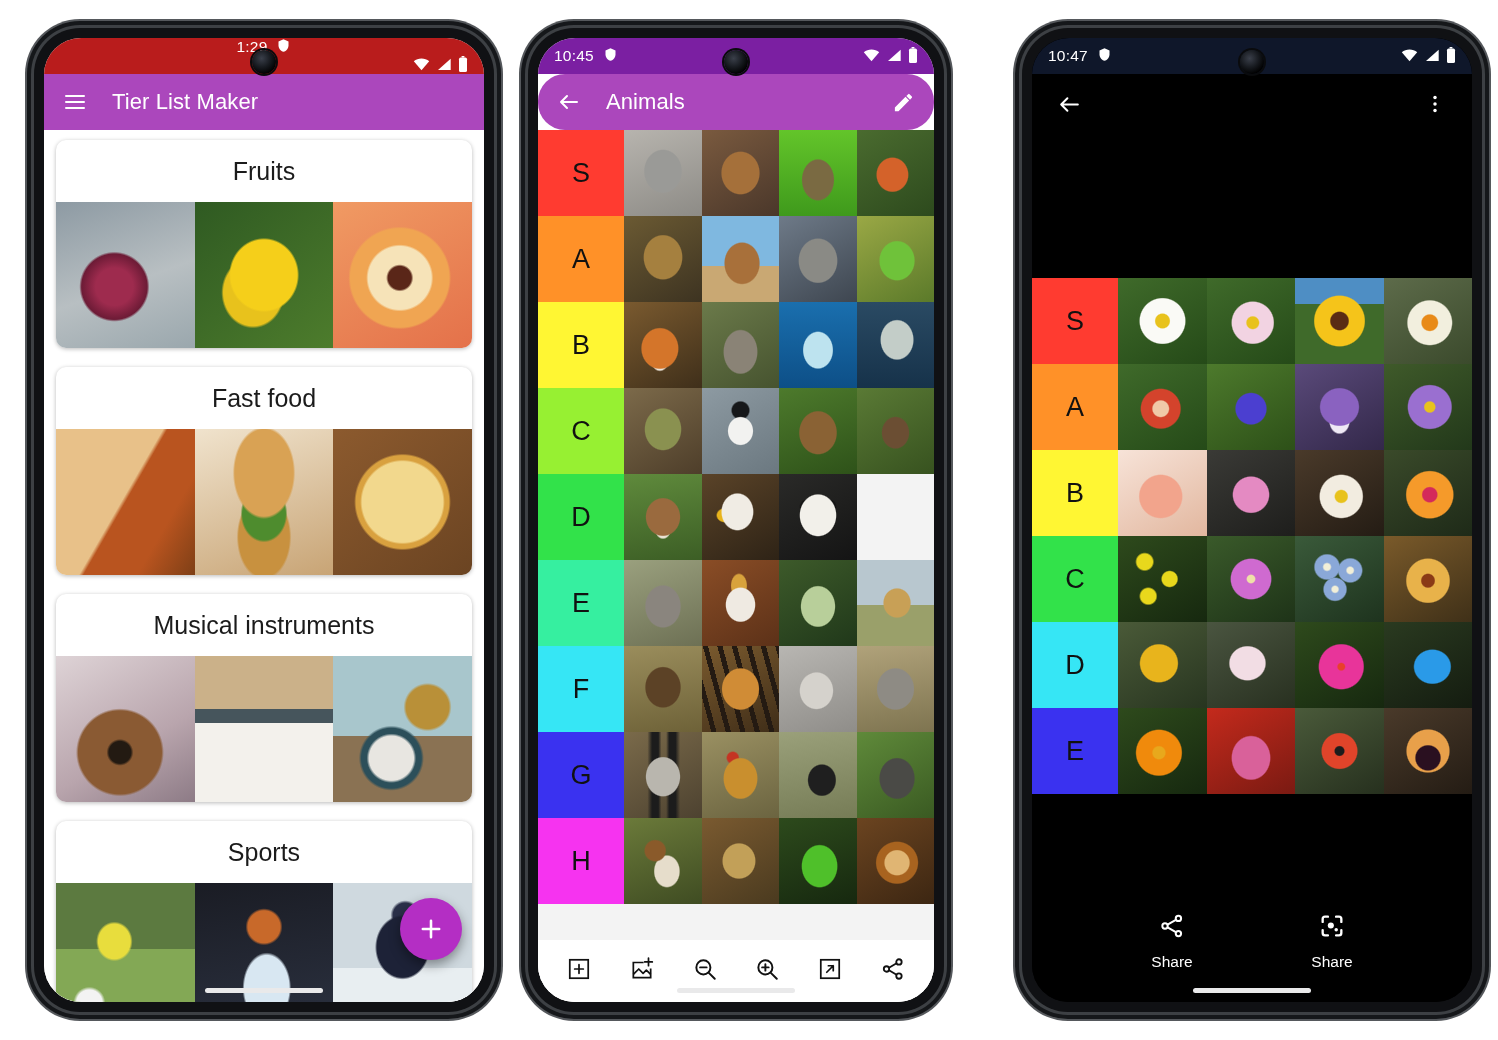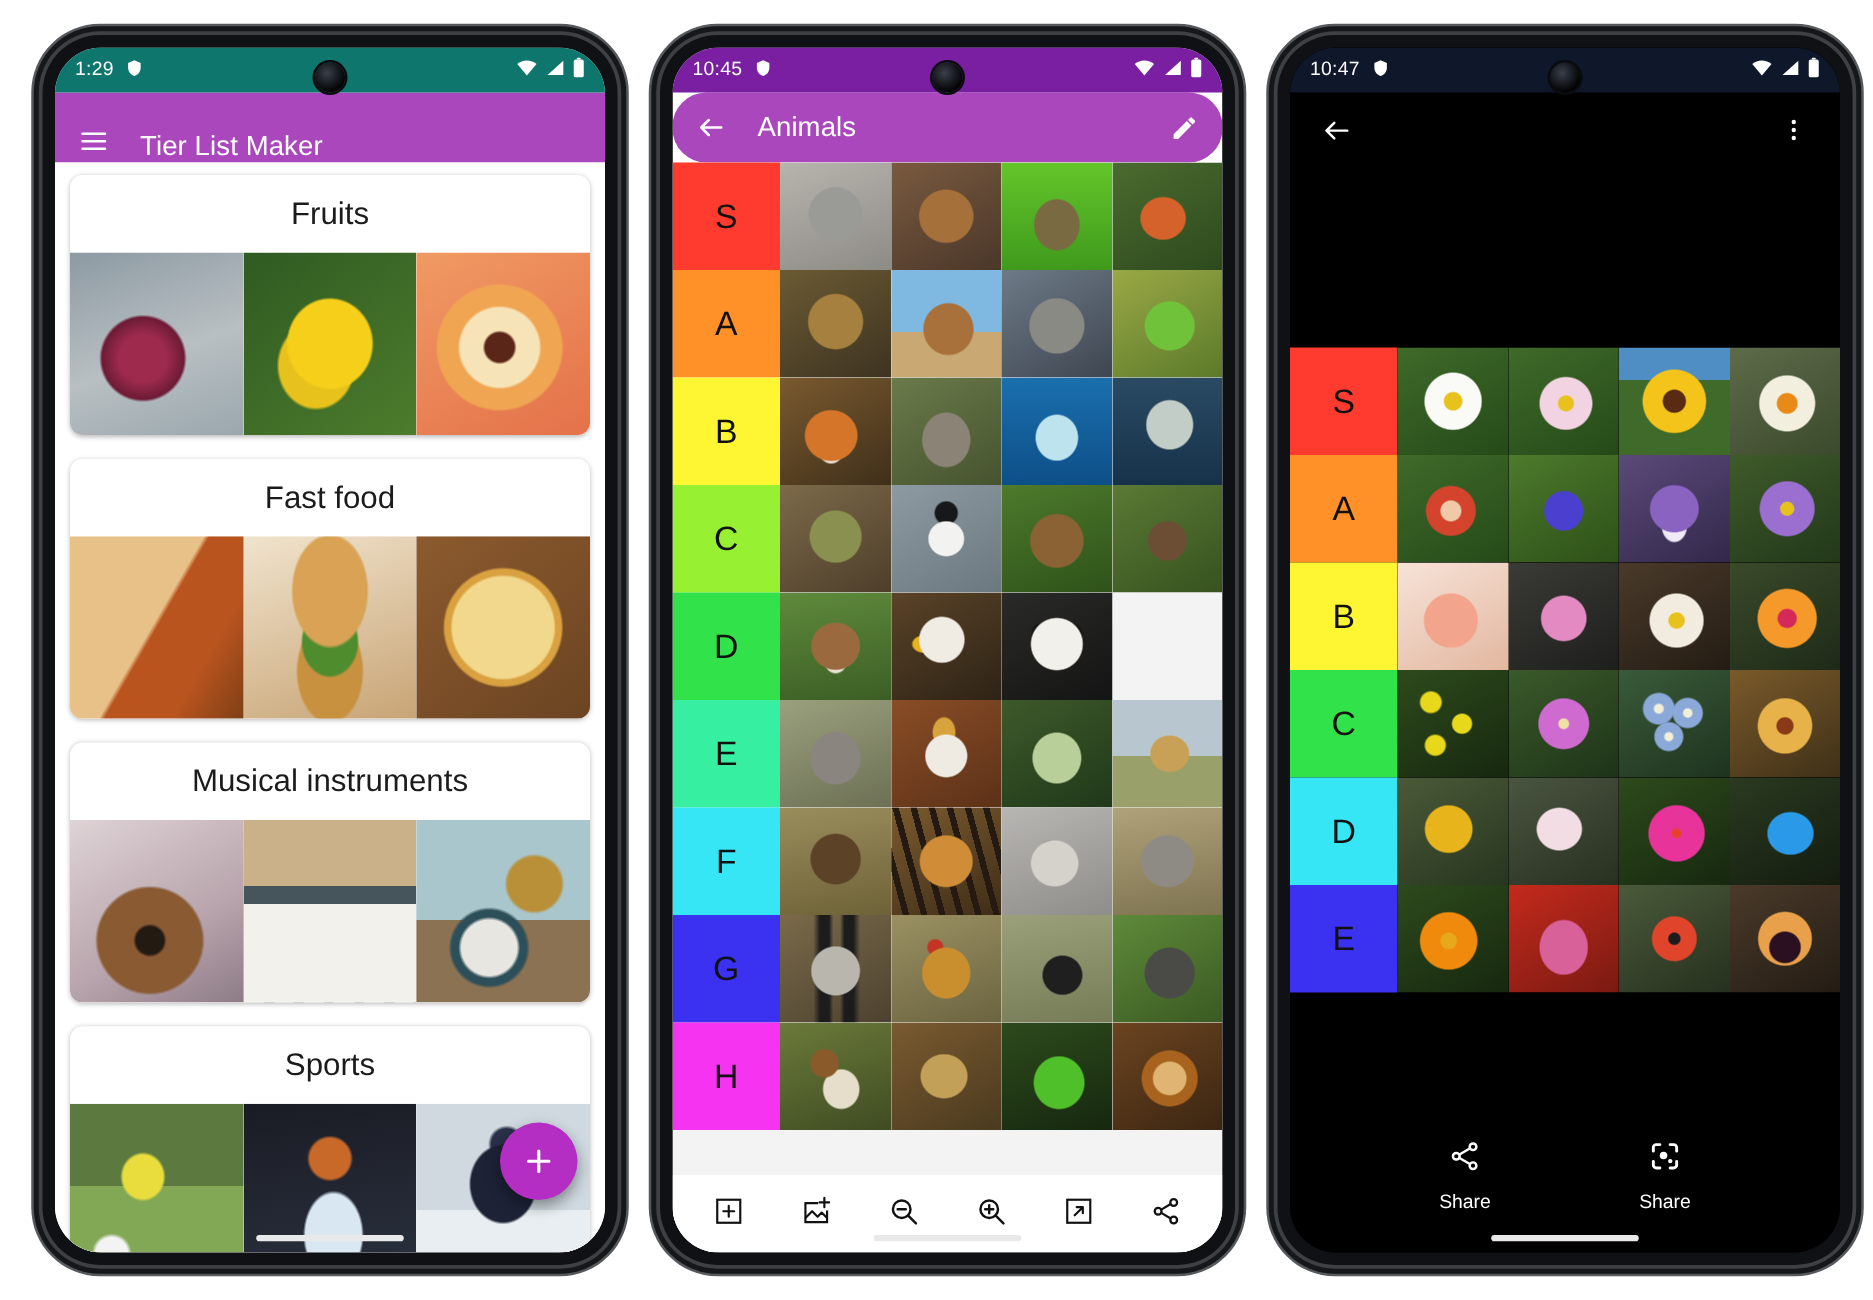--- a/index.html
+++ b/index.html
@@ -67,21 +67,21 @@
 </style>
 </head>
 <body>
 
 <div class="stage">
 
   <div class="phone" style="left:34px;top:28px;width:460px;height:984px;">
     <div class="bezel">
       <div class="screen">
 
-        <div class="statusbar" id="p1sb" style="background: #0f766e;">
+        <div class="statusbar" id="p1sb" style="background: #b91c1c; flex-direction: column;">
           <div class="sb-left">
             <span class="sb-time">1:29</span>
             <span>
               <svg width="15" height="15" viewBox="0 0 24 24" fill="#fff">
                   <path d="M12 2l8 3.5v6c0 5-3.4 9.3-8 10.5-4.6-1.2-8-5.5-8-10.5v-6L12 2z"></path>
                 </svg>
             </span>
           </div>
           <div class="sb-right">
             <span>
@@ -96,21 +96,21 @@
             </span>
             <span>
               <svg width="10" height="16" viewBox="0 0 12 20" fill="#fff">
                   <rect x="4" y="0" width="4" height="2" rx="1"></rect>
                   <rect x="1" y="2" width="10" height="18" rx="2"></rect>
                 </svg>
             </span>
           </div>
         </div>
 
-        <div class="appbar" id="p1ab" style="background: rgb(171, 71, 188); align-items: flex-end;">
+        <div class="appbar" id="p1ab" style="background: rgb(171, 71, 188);">
           <div class="icon-btn">
             <svg width="24" height="24" viewBox="0 0 24 24" stroke="#fff" stroke-width="2" stroke-linecap="round">
                 <path d="M3 6h18M3 12h18M3 18h18"></path>
               </svg>
           </div>
           <div class="title">Tier List Maker</div>
         </div>
 
         <div class="list" id="p1list">
             <div class="card">
@@ -176,21 +176,21 @@
               <path d="M12 5v14M5 12h14"></path>
             </svg>
         </div>
 
       </div>
       <div class="camera"></div>
       <div class="navbar"></div>
     </div>
   </div>
 
-  <div class="phone" style="left:528px;top:28px;width:460px;height:984px;">
+  <div class="phone" style="left:528px;top:28px;width:416px;height:984px;">
     <div class="bezel">
       <div class="screen">
 
         <div class="statusbar" id="p2sb" style="background: rgb(123, 31, 162);">
           <div class="sb-left">
             <span class="sb-time">10:45</span>
             <span>
               <svg width="15" height="15" viewBox="0 0 24 24" fill="#fff">
                   <path d="M12 2l8 3.5v6c0 5-3.4 9.3-8 10.5-4.6-1.2-8-5.5-8-10.5v-6L12 2z"></path>
                 </svg>

